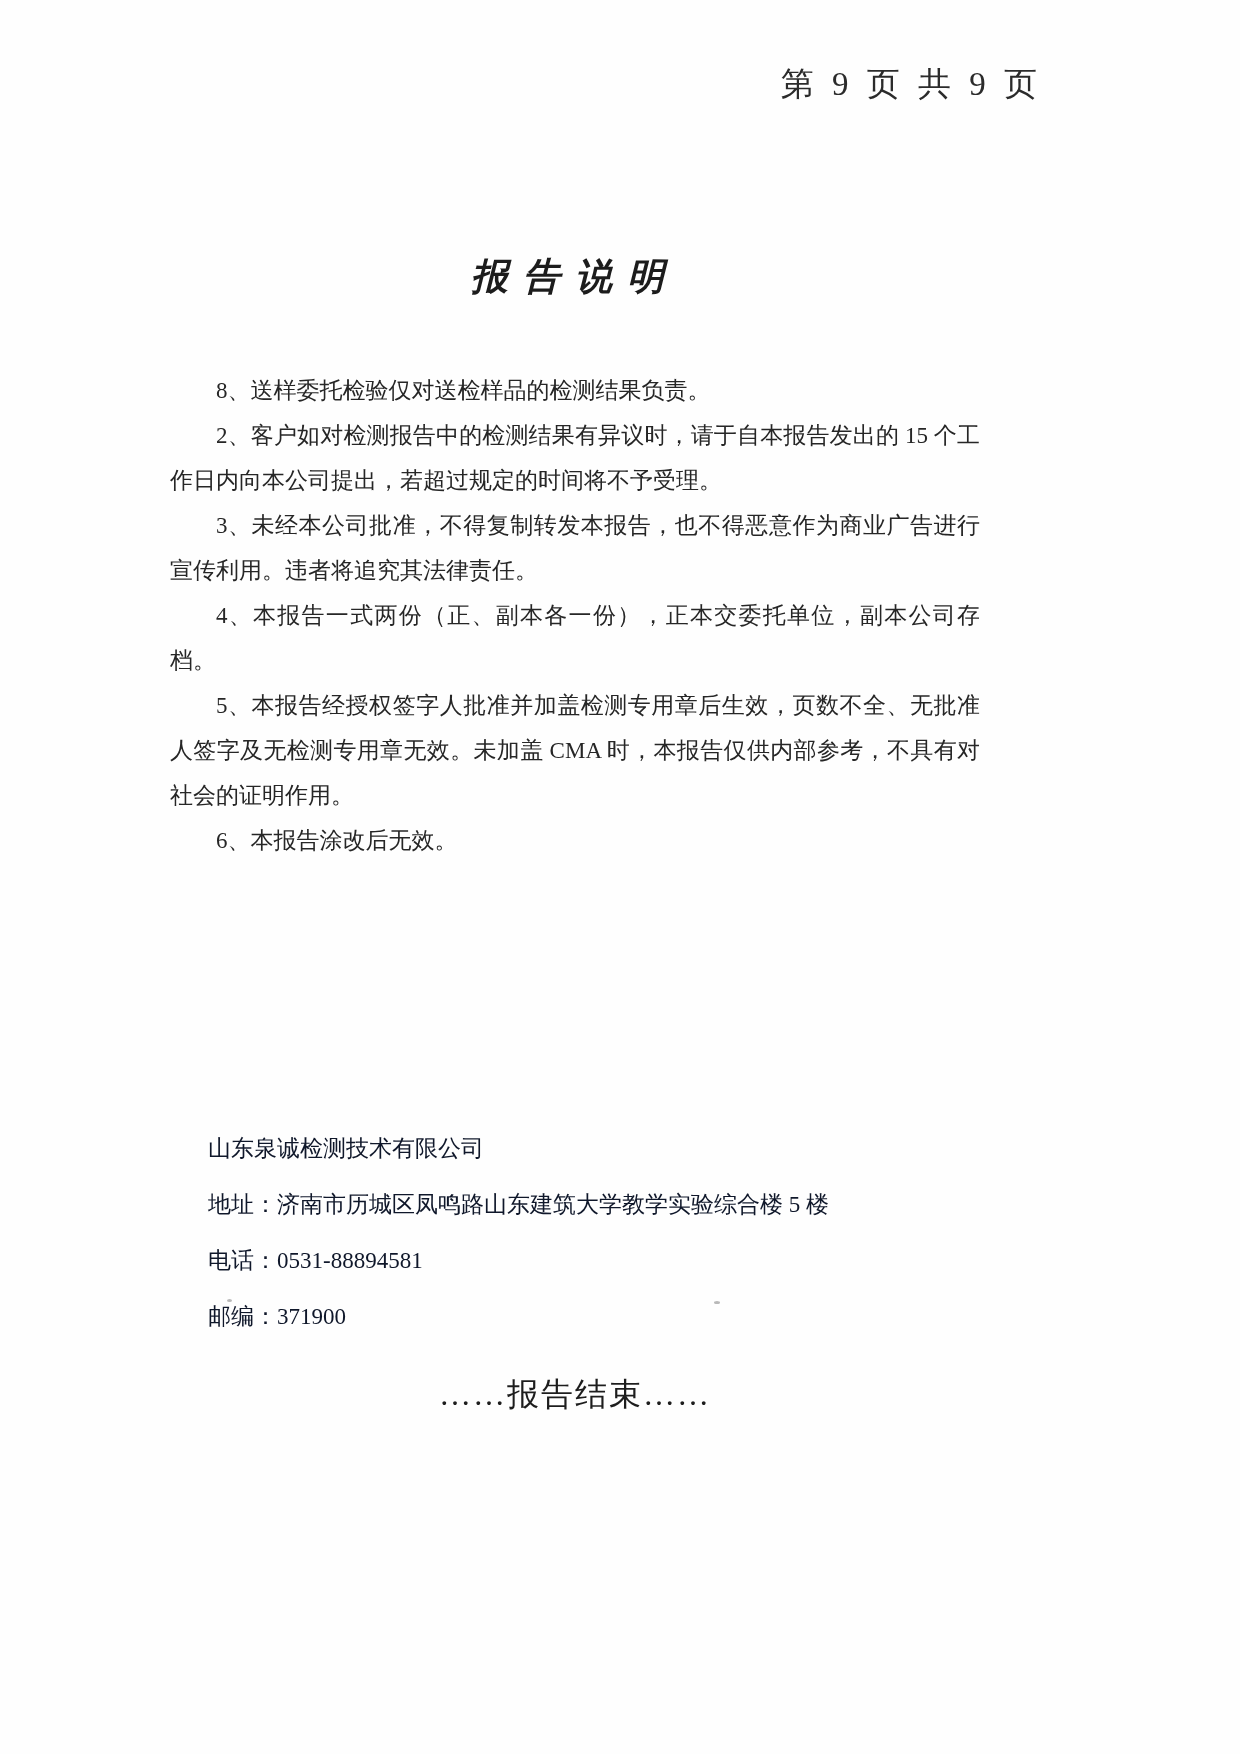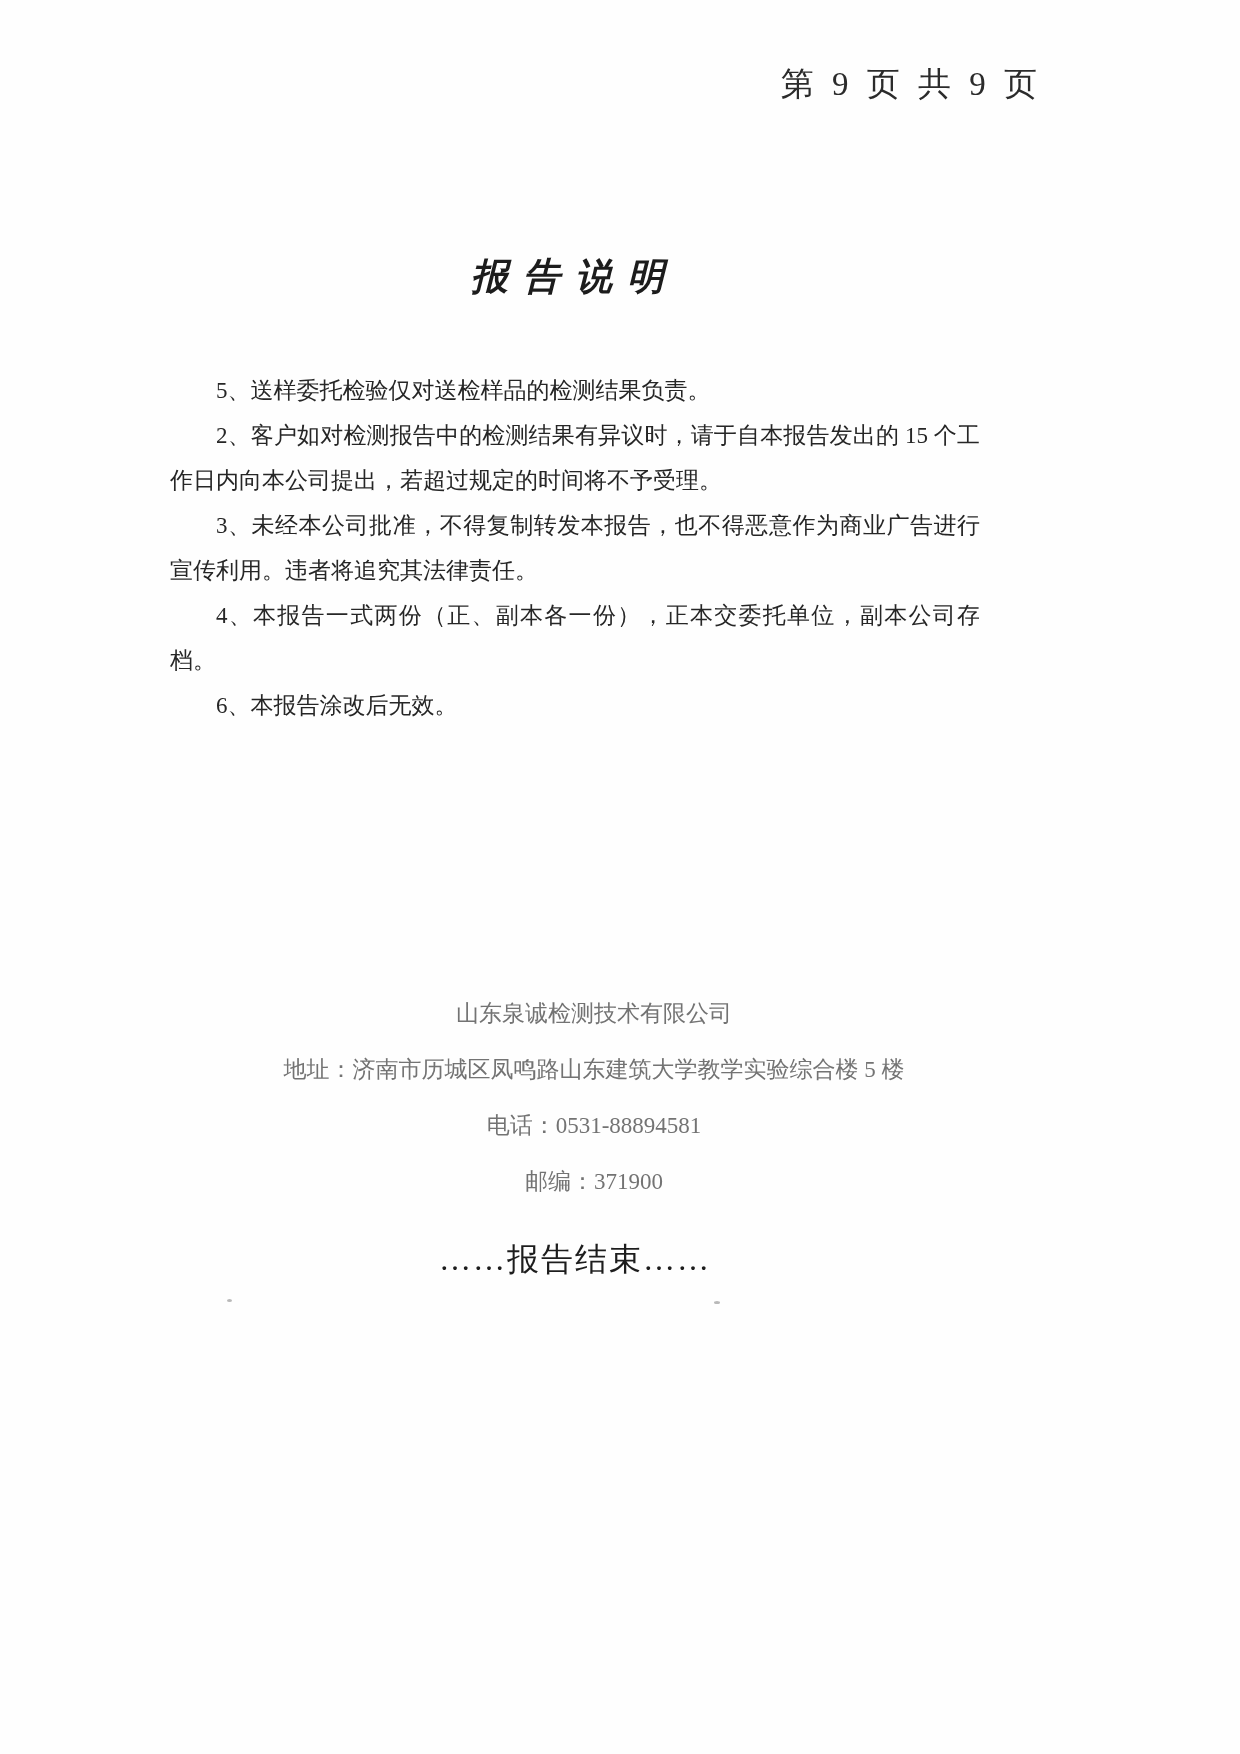--- a/index.html
+++ b/index.html
@@ -53,23 +53,22 @@
     color: #262626;
   }
   .company {
     margin-top: 258px;
     padding-left: 38px;
   }
   .company p {
     margin: 0;
     font-size: 23px;
     line-height: 56px;
-    color: #737373;
+    color: #0f172a;
     white-space: nowrap;
-    text-align: center;
   }
   .report-end {
     margin-top: 28px;
     text-align: center;
     font-size: 32px;
     color: #1d1d1d;
     letter-spacing: 2px;
   }
   .speck {
     position: absolute;
@@ -84,24 +83,25 @@
 
 <div class="page">
 
   <div class="page-number">第 9 页 共 9 页</div>
 
   <div class="content">
 
     <h1 class="title">报告说明</h1>
 
     <div class="notes">
-      <p>5、送样委托检验仅对送检样品的检测结果负责。</p>
+      <p>8、送样委托检验仅对送检样品的检测结果负责。</p>
       <p>2、客户如对检测报告中的检测结果有异议时，请于自本报告发出的 15 个工作日内向本公司提出，若超过规定的时间将不予受理。</p>
       <p>3、未经本公司批准，不得复制转发本报告，也不得恶意作为商业广告进行宣传利用。违者将追究其法律责任。</p>
       <p>4、本报告一式两份（正、副本各一份），正本交委托单位，副本公司存档。</p>
+      <p>5、本报告经授权签字人批准并加盖检测专用章后生效，页数不全、无批准人签字及无检测专用章无效。未加盖 CMA 时，本报告仅供内部参考，不具有对社会的证明作用。</p>
       <p>6、本报告涂改后无效。</p>
     </div>
 
     <div class="company">
       <p>山东泉诚检测技术有限公司</p>
       <p>地址：济南市历城区凤鸣路山东建筑大学教学实验综合楼 5 楼</p>
       <p>电话：0531-88894581</p>
       <p>邮编：371900</p>
     </div>
 

